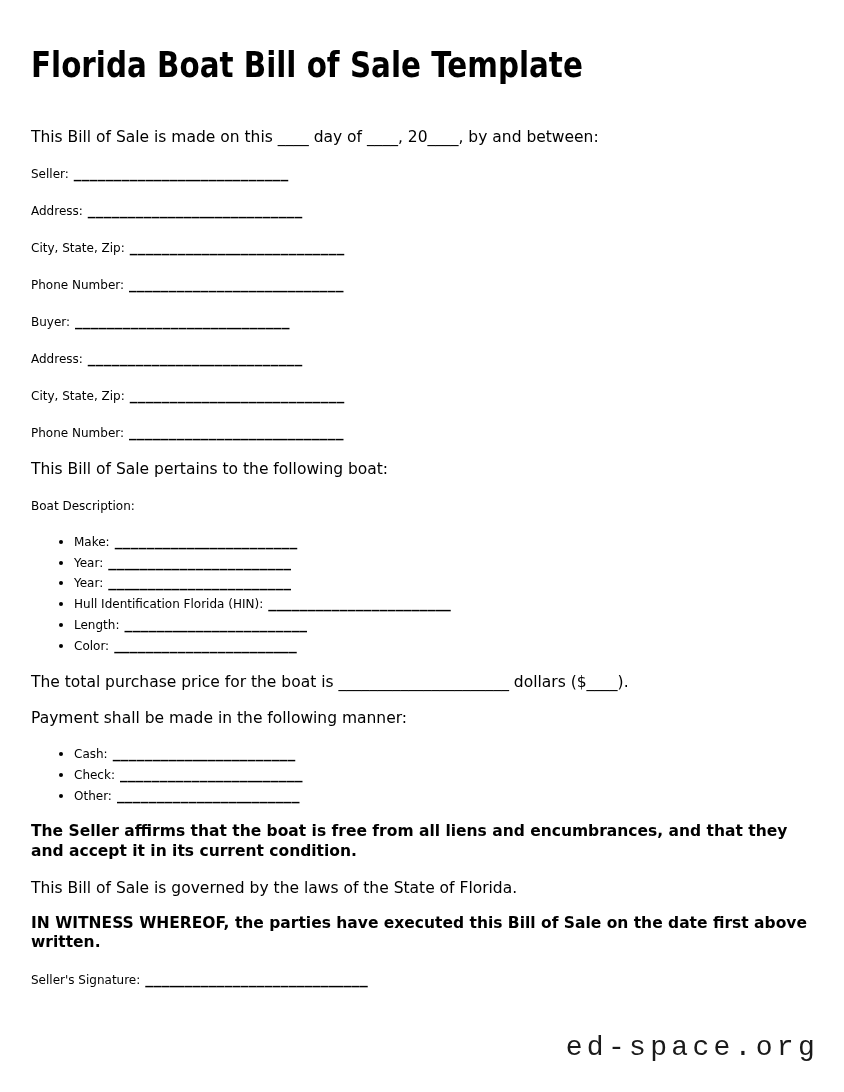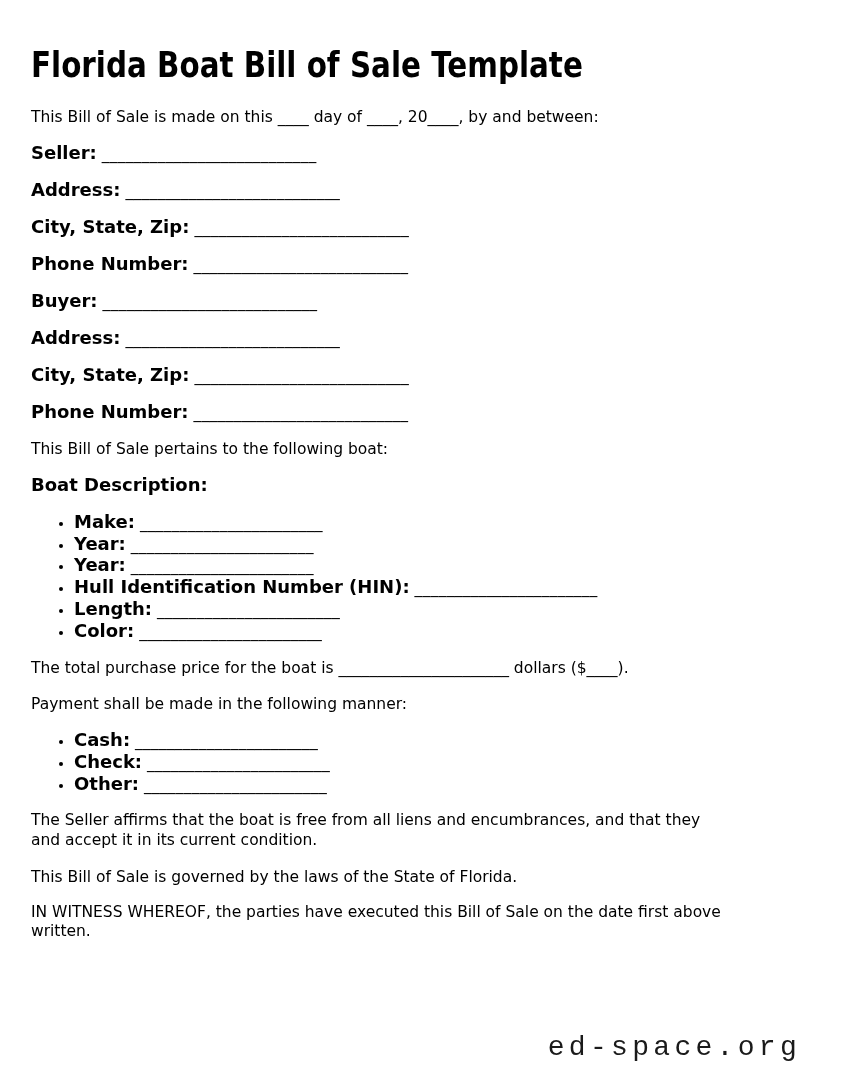--- a/index.html
+++ b/index.html
@@ -27,53 +27,54 @@
     transform: scaleX(0.84);
     transform-origin: left center;
     letter-spacing: 0px;
   }
   p.line {
     font-size: 15.5px;
     line-height: 20px;
     margin: 16px 0;
   }
   p.intro {
-    margin-top: 21px;
+    margin-top: 41px;
   }
   .para {
     font-size: 15.5px;
     line-height: 19.7px;
     margin: 16px 0;
   }
-  .para .pline { display: block; }
+  .para .pline { display: block; font-weight: bold; }
   strong.flabel {
-    font-weight: bold;
-    font-size: 18px;
+    font-weight: normal;
+    font-size: 12px;
   }
   .blank {
     margin-left: 5px;
     letter-spacing: 0.2px;
     white-space: nowrap;
+    font-weight: bold;
   }
   ul.doc-list {
     margin: 16px 0;
     padding-left: 43px;
     list-style-type: disc;
   }
   ul.doc-list li {
     font-size: 15.5px;
     line-height: 19.7px;
   }
   ul.doc-list li::marker {
     font-size: 0.8em;
   }
   .watermark {
     position: absolute;
     top: 1032px;
-    right: 43px;
+    right: 25px;
     font-family: "Liberation Mono", "DejaVu Sans Mono", monospace;
     font-size: 28px;
     font-weight: normal;
     letter-spacing: 4.3px;
     color: #1a1a1a;
     white-space: nowrap;
   }
 </style>
 </head>
 <body>
@@ -102,21 +103,21 @@
   <p class="line"><strong class="flabel">Phone Number:</strong><span class="blank">___________________________</span></p>
 
   <p class="line">This Bill of Sale pertains to the following boat:</p>
 
   <p class="line"><strong class="flabel">Boat Description:</strong></p>
 
   <ul class="doc-list">
     <li><strong class="flabel">Make:</strong><span class="blank">_______________________</span></li>
     <li><strong class="flabel">Year:</strong><span class="blank">_______________________</span></li>
     <li><strong class="flabel">Year:</strong><span class="blank">_______________________</span></li>
-    <li><strong class="flabel">Hull Identification Number (HIN):</strong><span class="blank">_______________________</span></li>
+    <li><strong class="flabel">Hull Identification Florida (HIN):</strong><span class="blank">_______________________</span></li>
     <li><strong class="flabel">Length:</strong><span class="blank">_______________________</span></li>
     <li><strong class="flabel">Color:</strong><span class="blank">_______________________</span></li>
   </ul>
 
   <p class="line">The total purchase price for the boat is ______________________ dollars ($____).</p>
 
   <p class="line">Payment shall be made in the following manner:</p>
 
   <ul class="doc-list">
     <li><strong class="flabel">Cash:</strong><span class="blank">_______________________</span></li>
@@ -129,16 +130,17 @@
     <span class="pline">and accept it in its current condition.</span>
   </div>
 
   <p class="line">This Bill of Sale is governed by the laws of the State of Florida.</p>
 
   <div class="para">
     <span class="pline">IN WITNESS WHEREOF, the parties have executed this Bill of Sale on the date first above</span>
     <span class="pline">written.</span>
   </div>
 
+  <p class="line"><strong class="flabel">Seller's Signature:</strong><span class="blank">____________________________</span></p>
 
 </div>
 
 <div class="watermark">ed-space.org</div>
 
 </body></html>

